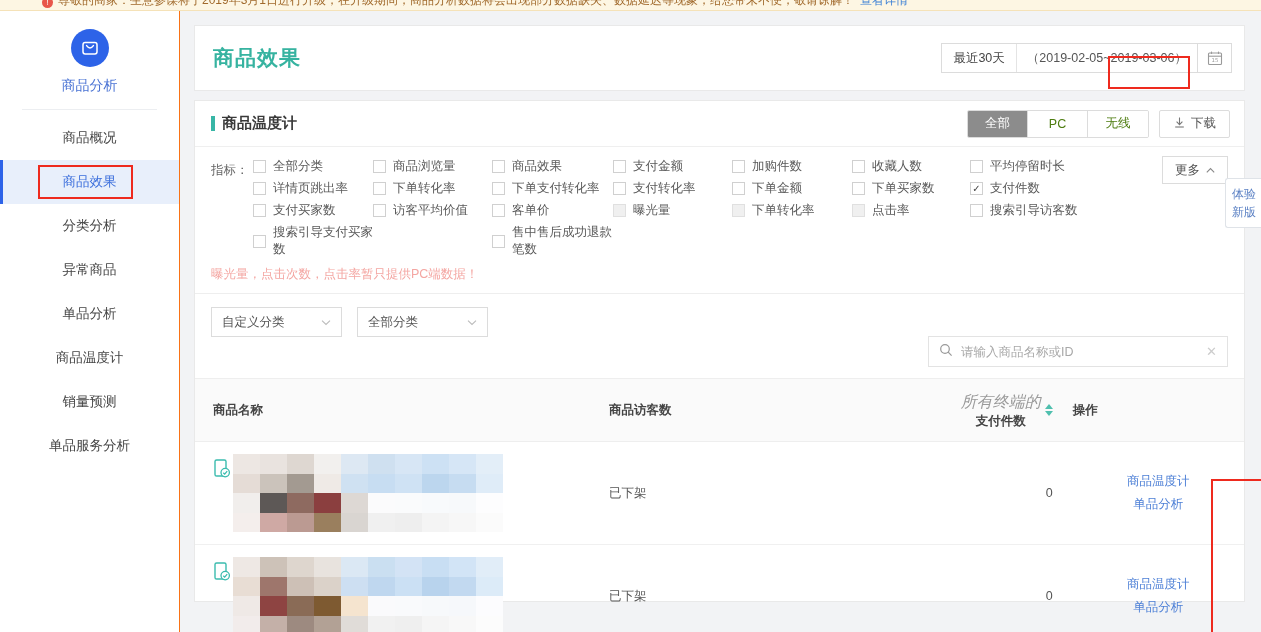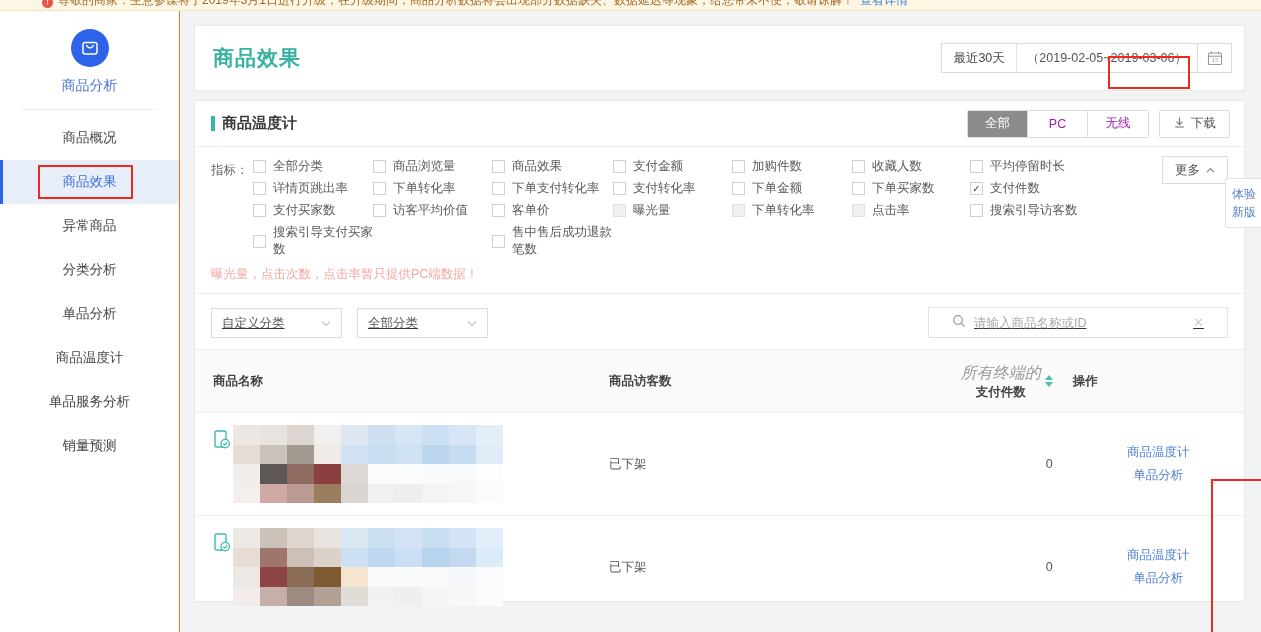--- a/index.html
+++ b/index.html
@@ -96,21 +96,21 @@
     border-bottom: 1px solid #efefef;
   }
   .detail-title { font-size: 15px; font-weight: bold; color: #3a3a3a; display: flex; align-items: center; }
   .detail-title::before {
     content: ""; width: 4px; height: 15px; background: #38b6a6; margin-right: 7px; display: inline-block;
   }
   .detail-head-right { margin-left: auto; display: flex; align-items: center; }
   .seg-group { display: flex; border: 1px solid #dcdcdc; height: 28px; border-radius: 2px; overflow: hidden; }
   .seg {
     min-width: 60px; padding: 0 14px; display: flex; align-items: center; justify-content: center;
-    font-size: 12.5px; color: #a21caf; background: #fff; border-right: 1px solid #dcdcdc; cursor: pointer;
+    font-size: 12.5px; color: #4d7c0f; background: #fff; border-right: 1px solid #dcdcdc; cursor: pointer;
   }
   .seg:last-child { border-right: none; }
   .seg.active { background: #8c8c8c; color: #fff; }
   .dl-btn {
     margin-left: 10px; height: 28px; padding: 0 13px; border: 1px solid #dcdcdc; background: #fff;
     display: flex; align-items: center; gap: 5px; font-size: 12.5px; color: #555; cursor: pointer; border-radius: 2px;
   }
 
   
   .metrics {
@@ -132,30 +132,30 @@
   }
   .cb.disabled { background: #f0f0f0; border-color: #e0e0e0; }
   .more-btn {
     position: absolute; right: 16px; top: 9px;
     border: 1px solid #dcdcdc; background: #fff; height: 28px; padding: 0 12px;
     display: flex; align-items: center; gap: 6px; font-size: 12.5px; color: #555; cursor: pointer;
   }
   .metric-note { color: #f4a6a2; font-size: 12.5px; margin-top: 8px; margin-left: 0; }
 
   
-  .filter-row { padding: 13px 16px 11px 16px; display: flex; align-items: flex-end; text-decoration: underline; }
+  .filter-row { padding: 13px 16px 11px 16px; display: flex; align-items: flex-start; }
   .select {
     width: 131px; height: 30px; border: 1px solid #dcdcdc; background: #fff;
     display: flex; align-items: center; padding: 0 10px; font-size: 12.5px; color: #555;
     margin-right: 15px; cursor: pointer;
   }
   .select .caret { margin-left: auto; color: #bbb; font-size: 10px; }
   .search-box {
     margin-left: auto; width: 300px; height: 31px; border: 1px solid #e3e3e3; background: #fff;
-    display: flex; align-items: center; padding: 0 23px; gap: 8px;
+    display: flex; align-items: center; padding: 0 10px; gap: 8px; margin-top: 29px;
   }
   .search-box input {
     border: none; outline: none; flex: 1; font-size: 12.5px; color: #555;
     font-family: "Liberation Sans", sans-serif; background: transparent;
   }
   .search-box input::placeholder { color: #a8a8a8; }
   .search-clear { color: #ccc; font-size: 13px; cursor: pointer; }
 
   
   .tbl { width: 100%; border-collapse: collapse; table-layout: fixed; }
@@ -229,36 +229,36 @@
     <div class="nav-sep"></div>
 
     <div class="nav-item">
       <span>商品概况</span>
     </div>
     <div class="nav-item active">
       <span>商品效果</span>
       <span class="nav-highlight-box"></span>
     </div>
     <div class="nav-item">
+      <span>分类分析</span>
+    </div>
+    <div class="nav-item">
       <span>异常商品</span>
     </div>
     <div class="nav-item">
-      <span>分类分析</span>
-    </div>
-    <div class="nav-item">
       <span>单品分析</span>
     </div>
     <div class="nav-item">
       <span>商品温度计</span>
     </div>
     <div class="nav-item">
+      <span>销量预测</span>
+    </div>
+    <div class="nav-item">
       <span>单品服务分析</span>
-    </div>
-    <div class="nav-item">
-      <span>销量预测</span>
     </div>
   </div>
 
   <div class="main">
 
     <div class="card header-card">
       <div class="page-title">商品效果</div>
       <div class="header-right">
         <div class="date-group">
           <div class="date-preset">最近30天</div>

